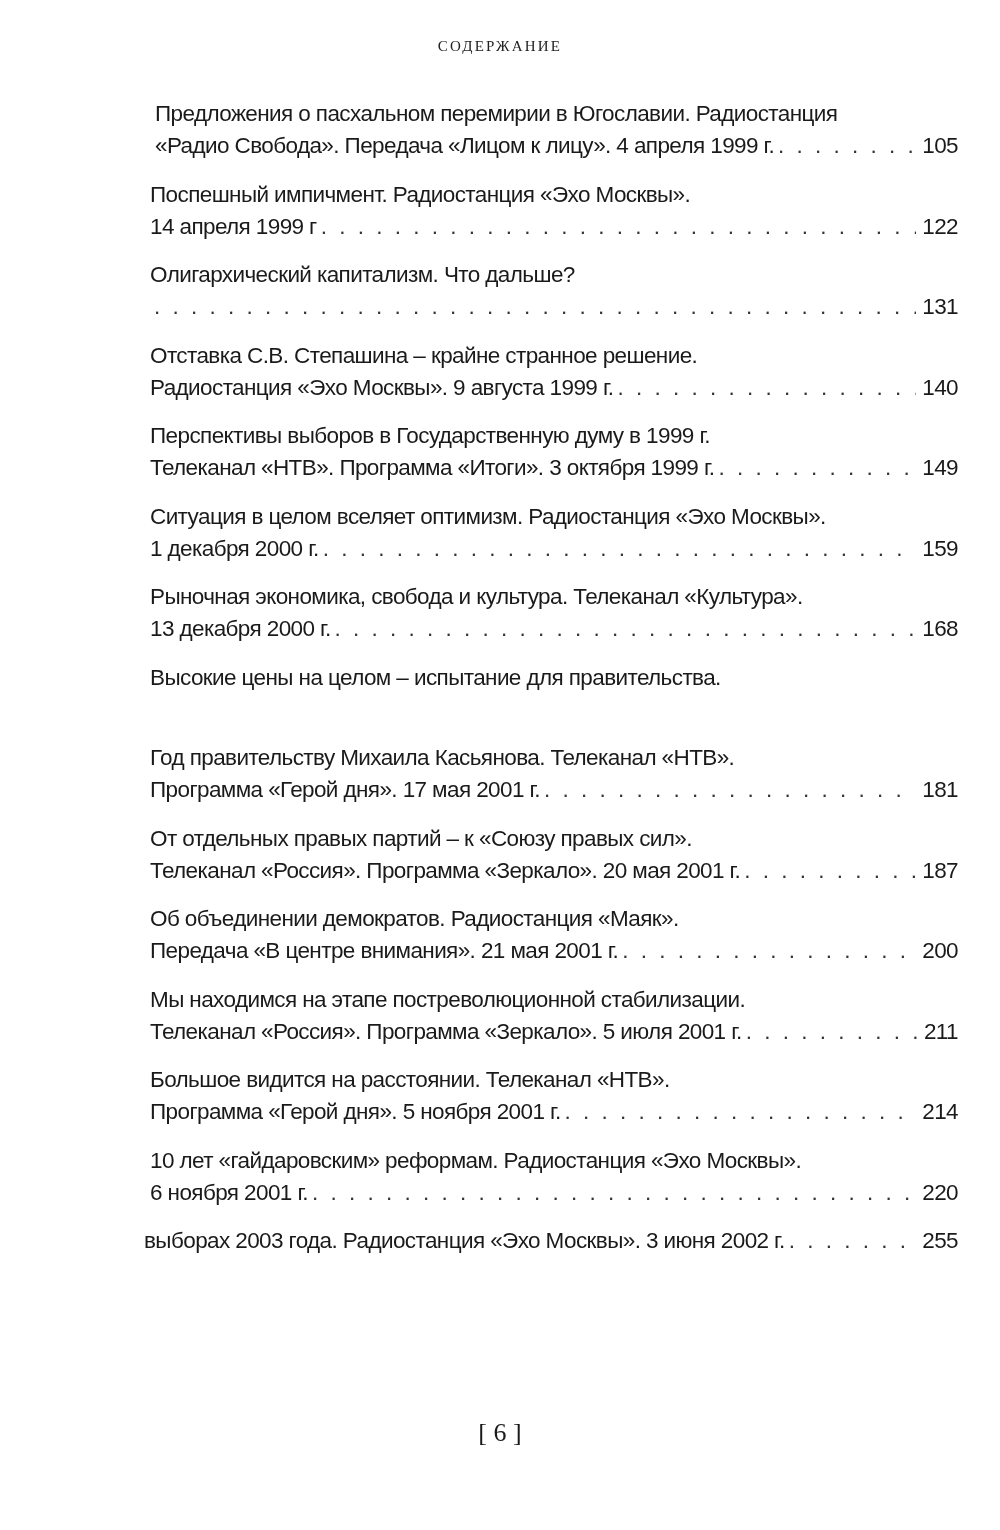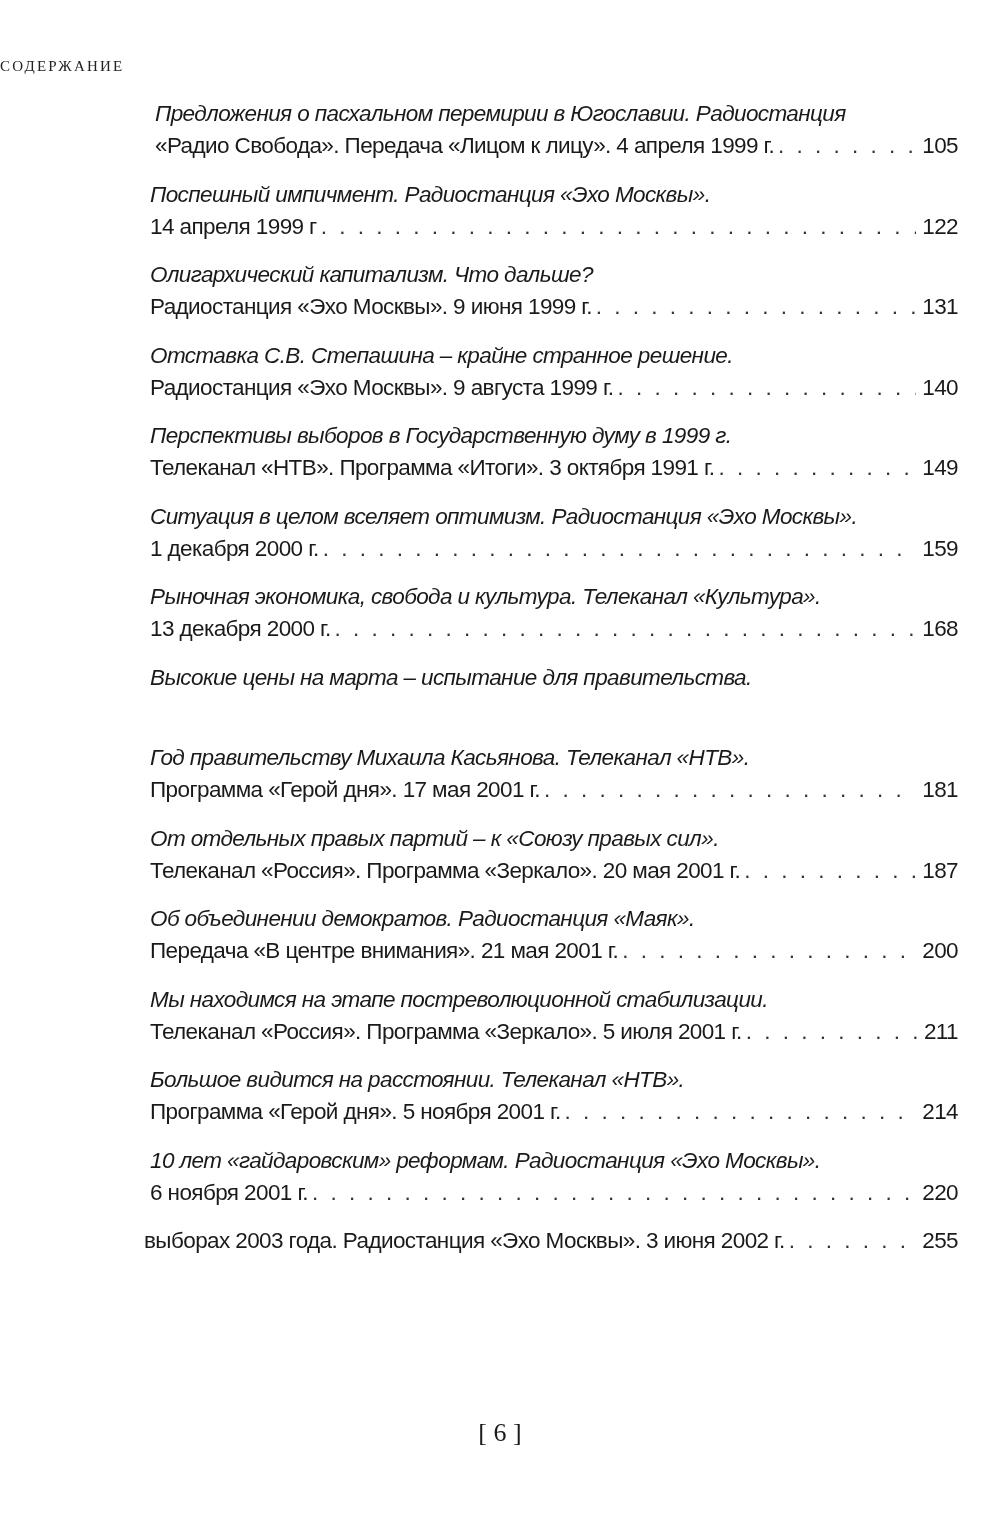--- a/index.html
+++ b/index.html
@@ -10,23 +10,24 @@
     body {
       width: 1000px;
       height: 1530px;
       position: relative;
       overflow: hidden;
       color: #1a1a1a;
       font-family: "Liberation Serif", "DejaVu Serif", serif;
     }
     .page-header {
       position: absolute;
-      top: 58px;
+      top: 38px;
       left: 0;
       width: 1000px;
+      text-align: center;
       font-size: 15px;
       letter-spacing: 2.2px;
       font-family: "Liberation Serif", serif;
       color: #222;
     }
     .toc {
       position: absolute;
       top: 98px;
       left: 150px;
       width: 808px;
@@ -38,21 +39,20 @@
       font-family: "Liberation Sans", "DejaVu Sans", sans-serif;
       font-stretch: condensed;
       letter-spacing: -0.6px;
       color: #1a1a1a;
       transform-origin: left top;
     }
     .toc-entry.first { margin-left: 5px; }
     .toc-entry.last { margin-left: -6px; }
     .line1 {
       white-space: nowrap;
-      font-style: italic;
     }
     .line2 {
       display: flex;
       align-items: baseline;
       white-space: nowrap;
     }
     .line2 .text { flex: 0 0 auto; }
     .line2 .leader {
       flex: 1 1 auto;
       overflow: hidden;
@@ -98,37 +98,36 @@
     <div class="line1">Поспешный импичмент. Радиостанция «Эхо Москвы».</div>
     <div class="line2">
         <span class="text">14 апреля 1999 г</span>
         <span class="leader"></span>
         <span class="page-num">122</span>
       </div>
   </div>
   <div class="toc-entry">
     <div class="line1">Олигархический капитализм. Что дальше?</div>
     <div class="line2">
-        <span class="text">Радиостанция «Эхо Москвы». 9 июня 1999 г.</span>
         <span class="leader"></span>
         <span class="page-num">131</span>
       </div>
   </div>
   <div class="toc-entry">
     <div class="line1">Отставка С.В. Степашина – крайне странное решение.</div>
     <div class="line2">
         <span class="text">Радиостанция «Эхо Москвы». 9 августа 1999 г.</span>
         <span class="leader"></span>
         <span class="page-num">140</span>
       </div>
   </div>
   <div class="toc-entry">
     <div class="line1">Перспективы выборов в Государственную думу в 1999 г.</div>
     <div class="line2">
-        <span class="text">Телеканал «НТВ». Программа «Итоги». 3 октября 1991 г.</span>
+        <span class="text">Телеканал «НТВ». Программа «Итоги». 3 октября 1999 г.</span>
         <span class="leader"></span>
         <span class="page-num">149</span>
       </div>
   </div>
   <div class="toc-entry">
     <div class="line1">Ситуация в целом вселяет оптимизм. Радиостанция «Эхо Москвы».</div>
     <div class="line2">
         <span class="text">1 декабря 2000 г.</span>
         <span class="leader"></span>
         <span class="page-num">159</span>
@@ -136,21 +135,21 @@
   </div>
   <div class="toc-entry">
     <div class="line1">Рыночная экономика, свобода и культура. Телеканал «Культура».</div>
     <div class="line2">
         <span class="text">13 декабря 2000 г.</span>
         <span class="leader"></span>
         <span class="page-num">168</span>
       </div>
   </div>
   <div class="toc-entry">
-    <div class="line1">Высокие цены на марта – испытание для правительства.</div>
+    <div class="line1">Высокие цены на целом – испытание для правительства.</div>
   </div>
   <div class="toc-entry">
     <div class="line1">Год правительству Михаила Касьянова. Телеканал «НТВ».</div>
     <div class="line2">
         <span class="text">Программа «Герой дня». 17 мая 2001 г.</span>
         <span class="leader"></span>
         <span class="page-num">181</span>
       </div>
   </div>
   <div class="toc-entry">

